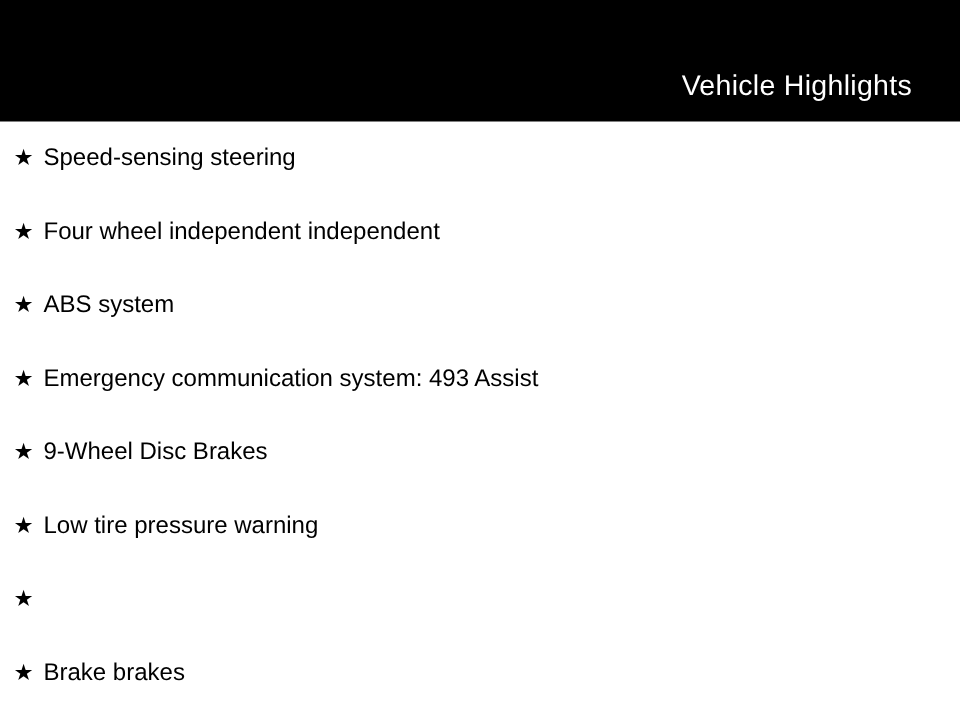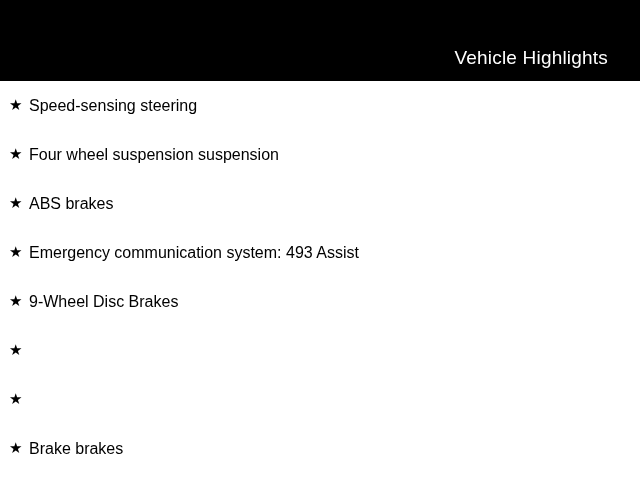--- a/index.html
+++ b/index.html
@@ -78,36 +78,37 @@
     <div class="header-title">Vehicle Highlights</div>
   </div>
 
   <ul class="features-list">
     <li class="feature-item">
       <span class="bullet-star">★</span>
       <span class="feature-label">Speed-sensing steering</span>
     </li>
     <li class="feature-item">
       <span class="bullet-star">★</span>
-      <span class="feature-label">Four wheel suspension suspension</span>
+      <span class="feature-label">Four wheel independent independent</span>
     </li>
     <li class="feature-item">
       <span class="bullet-star">★</span>
-      <span class="feature-label">ABS brakes</span>
+      <span class="feature-label">ABS system</span>
     </li>
     <li class="feature-item">
       <span class="bullet-star">★</span>
       <span class="feature-label">Emergency communication system: 493 Assist</span>
     </li>
     <li class="feature-item">
       <span class="bullet-star">★</span>
       <span class="feature-label">9-Wheel Disc Brakes</span>
     </li>
     <li class="feature-item">
       <span class="bullet-star">★</span>
+      <span class="feature-label">Low tire pressure warning</span>
     </li>
     <li class="feature-item">
       <span class="bullet-star">★</span>
     </li>
     <li class="feature-item">
       <span class="bullet-star">★</span>
       <span class="feature-label">Brake brakes</span>
     </li>
   </ul>
 

